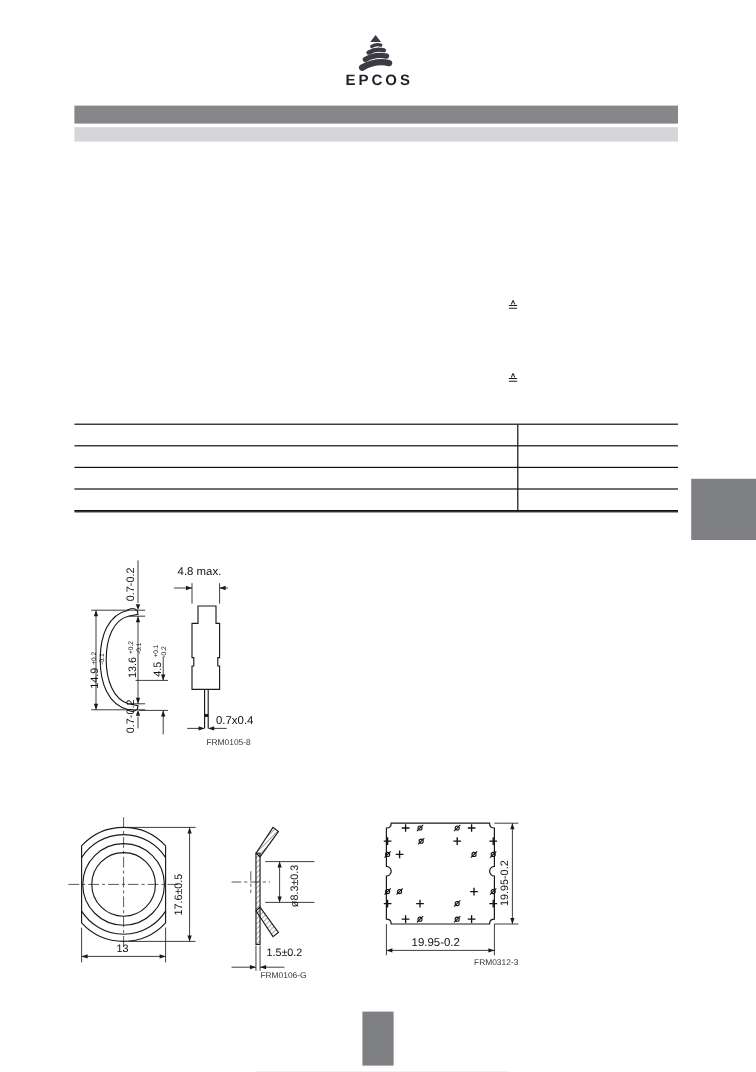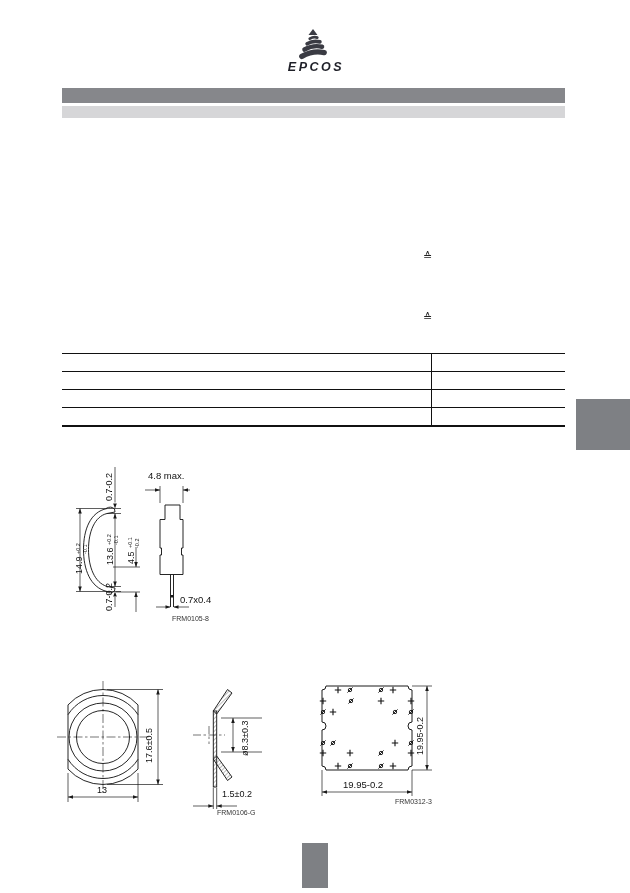--- a/index.html
+++ b/index.html
@@ -1,20 +1,20 @@
 <!DOCTYPE html>
 <html><head>
 <meta charset="utf-8">
 <style>
   html,body{margin:0;padding:0;background:#e8e8e8;}
   #page{position:relative;width:630px;height:893px;background:#ffffff;overflow:hidden;
         font-family:"Liberation Sans",sans-serif;}
   .abs{position:absolute;}
   #logo-text{left:282px;top:60px;width:68px;text-align:center;font-size:12.5px;font-weight:bold;
-             letter-spacing:2.5px;color:#1f2028;font-style:italic;}
+             letter-spacing:2.5px;color:#1f2028;}
   #bar1{left:62px;top:88px;width:503px;height:15px;}
   #bar2{left:62px;top:106px;width:503px;height:12px;}
   .sym{font-size:11px;color:#222;line-height:13px;}
   #sym1{left:423px;top:250px;}
   #sym2{left:423px;top:311px;}
   #spec-table{left:62px;top:353px;width:503px;border-top:1.5px solid #111;border-bottom:1.5px solid #111;}
   #spec-table .trow{height:17px;border-bottom:1px solid #111;}
   #spec-table .trow:last-child{border-bottom:none;}
   #col-divider{position:absolute;left:369px;top:0;bottom:0;width:1px;background:#111;}
   #side-tab{left:576px;top:399px;width:54px;height:51px;}

